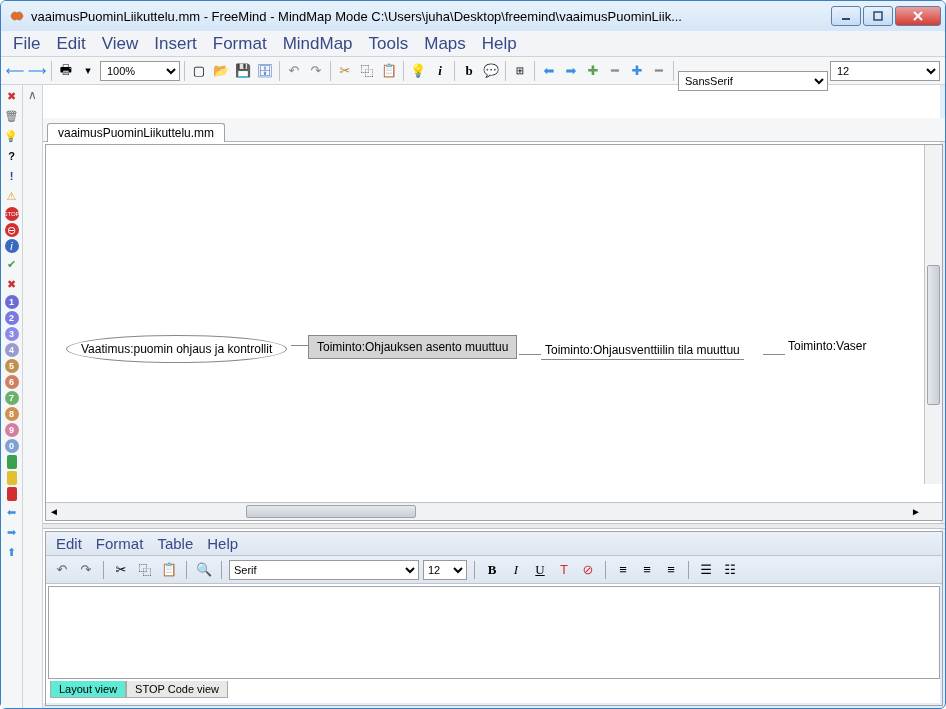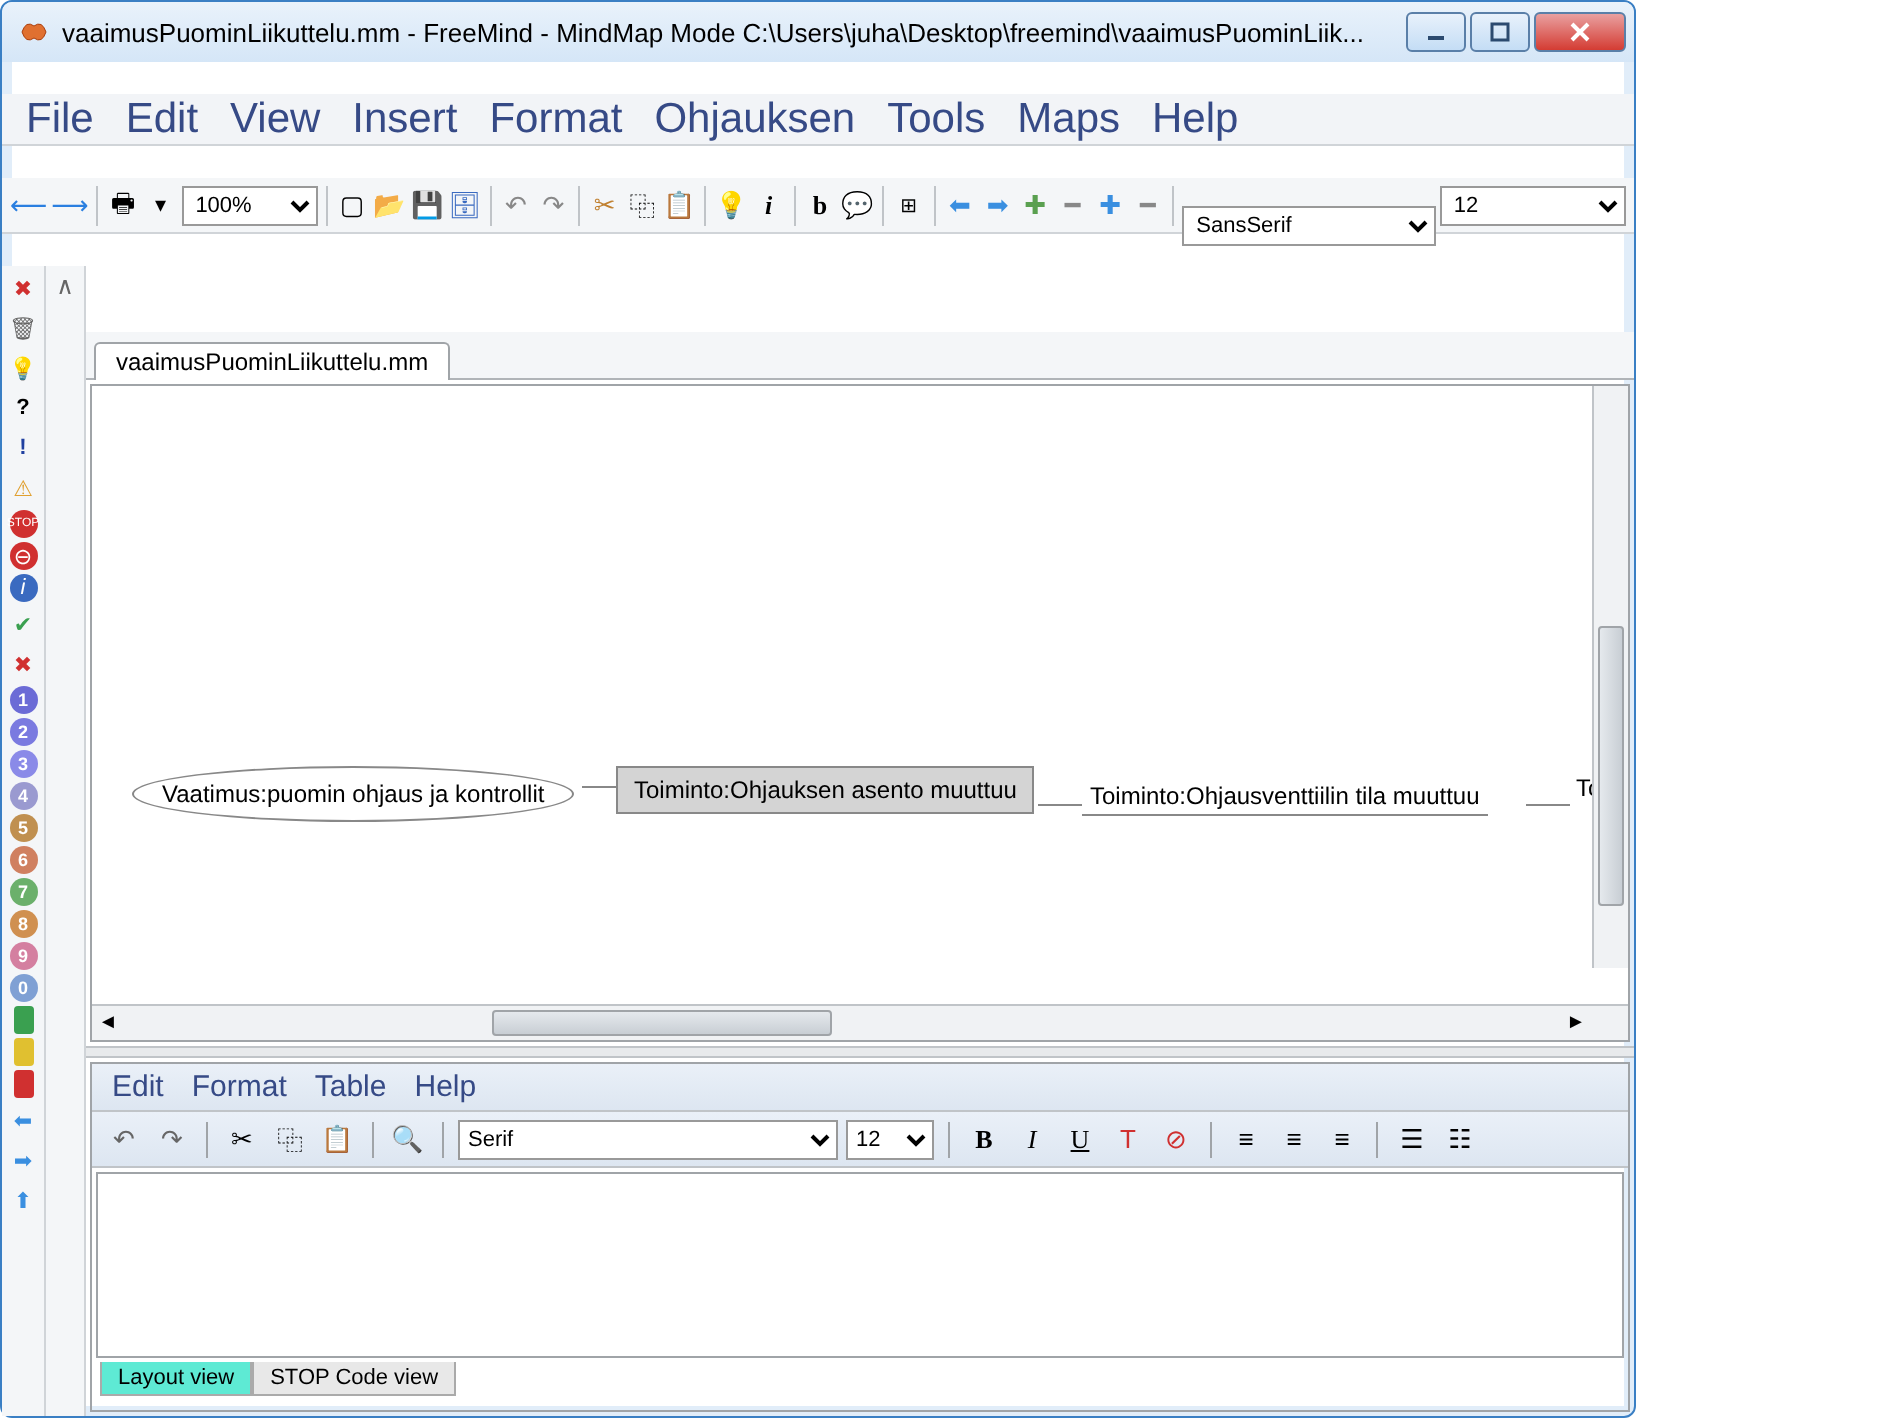--- a/index.html
+++ b/index.html
@@ -1,26 +1,26 @@
 <!DOCTYPE html>
 <html><head>
 <meta charset="utf-8">
 <style>
 * { box-sizing: border-box; margin: 0; padding: 0; }
 body { font-family: "Segoe UI", Tahoma, sans-serif; background: #fff; width: 946px; height: 709px; overflow: hidden; }
-.window { width: 818px; height: 709px; border: 1px solid #3a7fc4; border-radius: 6px; background: #fff; box-shadow: inset 0 0 0 5px rgba(180,210,240,.4); display: flex; flex-direction: column; gap: 16px; }
+.window { width: 946px; height: 709px; border: 1px solid #3a7fc4; border-radius: 6px; background: #fff; box-shadow: inset 0 0 0 5px rgba(180,210,240,.4); display: flex; flex-direction: column; }
 .titlebar { height: 30px; background: linear-gradient(#e9f2fb, #d5e6f7); display: flex; align-items: center; padding: 0 4px 0 8px; border-top-left-radius: 5px; border-top-right-radius: 5px; }
 .titlebar-icon { width: 16px; height: 16px; margin-right: 6px; display: flex; align-items: center; justify-content: center; }
 .title-text { flex: 1; font-size: 13px; color: #000; white-space: nowrap; overflow: hidden; text-overflow: ellipsis; }
 .win-controls { display: flex; gap: 2px; }
 .win-btn { width: 30px; height: 20px; border: 1px solid #5a7fa8; border-radius: 3px; display: flex; align-items: center; justify-content: center; cursor: pointer; font-size: 12px; }
 .win-btn.min, .win-btn.max { background: linear-gradient(#e8f1fb, #c4ddf5); }
 .win-btn.close { width: 46px; background: linear-gradient(#e9a0a0, #d43c33); color: #fff; font-weight: bold; }
 .menubar { height: 26px; background: #f2f4f7; display: flex; align-items: center; padding: 0 6px; gap: 4px; border-bottom: 1px solid #d0d4d8; }
-.menubar span { font-size: 21px; color: #364a86; padding: 2px 6px; cursor: pointer; }
+.menubar span { font-size: 17px; color: #364a86; padding: 2px 6px; cursor: pointer; }
 .toolbar { height: 28px; background: #f4f6f8; display: flex; align-items: center; padding: 0 4px; gap: 2px; border-bottom: 1px solid #d0d4d8; }
 .tb-btn { width: 20px; height: 20px; display: flex; align-items: center; justify-content: center; cursor: pointer; font-size: 13px; border-radius: 2px; }
 .tb-sep { width: 1px; height: 20px; background: #c0c4c8; margin: 0 2px; }
 .tb-select { height: 20px; border: 1px solid #999; font-size: 11px; padding: 0 2px; background: #fff; }
 .tb-zoom { width: 80px; }
 .tb-font { width: 150px; margin-top: 20px; }
 .tb-size { width: 110px; }
 .content { flex: 1; display: flex; overflow: hidden; }
 .icon-sidebar { width: 22px; background: #f4f6f8; border-right: 1px solid #d0d4d8; display: flex; flex-direction: column; align-items: center; padding: 2px 0; gap: 2px; }
 .side-icon { width: 18px; height: 18px; display: flex; align-items: center; justify-content: center; font-size: 11px; border-radius: 8px; cursor: pointer; }
@@ -84,21 +84,21 @@
       </div>
     </div>
   </div>
 
   <div class="menubar">
     <span>File</span>
     <span>Edit</span>
     <span>View</span>
     <span>Insert</span>
     <span>Format</span>
-    <span>Ohjauksen</span>
+    <span>MindMap</span>
     <span>Tools</span>
     <span>Maps</span>
     <span>Help</span>
   </div>
 
   <div class="toolbar">
     <div class="tb-btn" style="color:#2a7fe0">⟵</div>
     <div class="tb-btn" style="color:#2a7fe0">⟶</div>
     <div class="tb-sep"></div>
     <div class="tb-btn">🖶</div>

